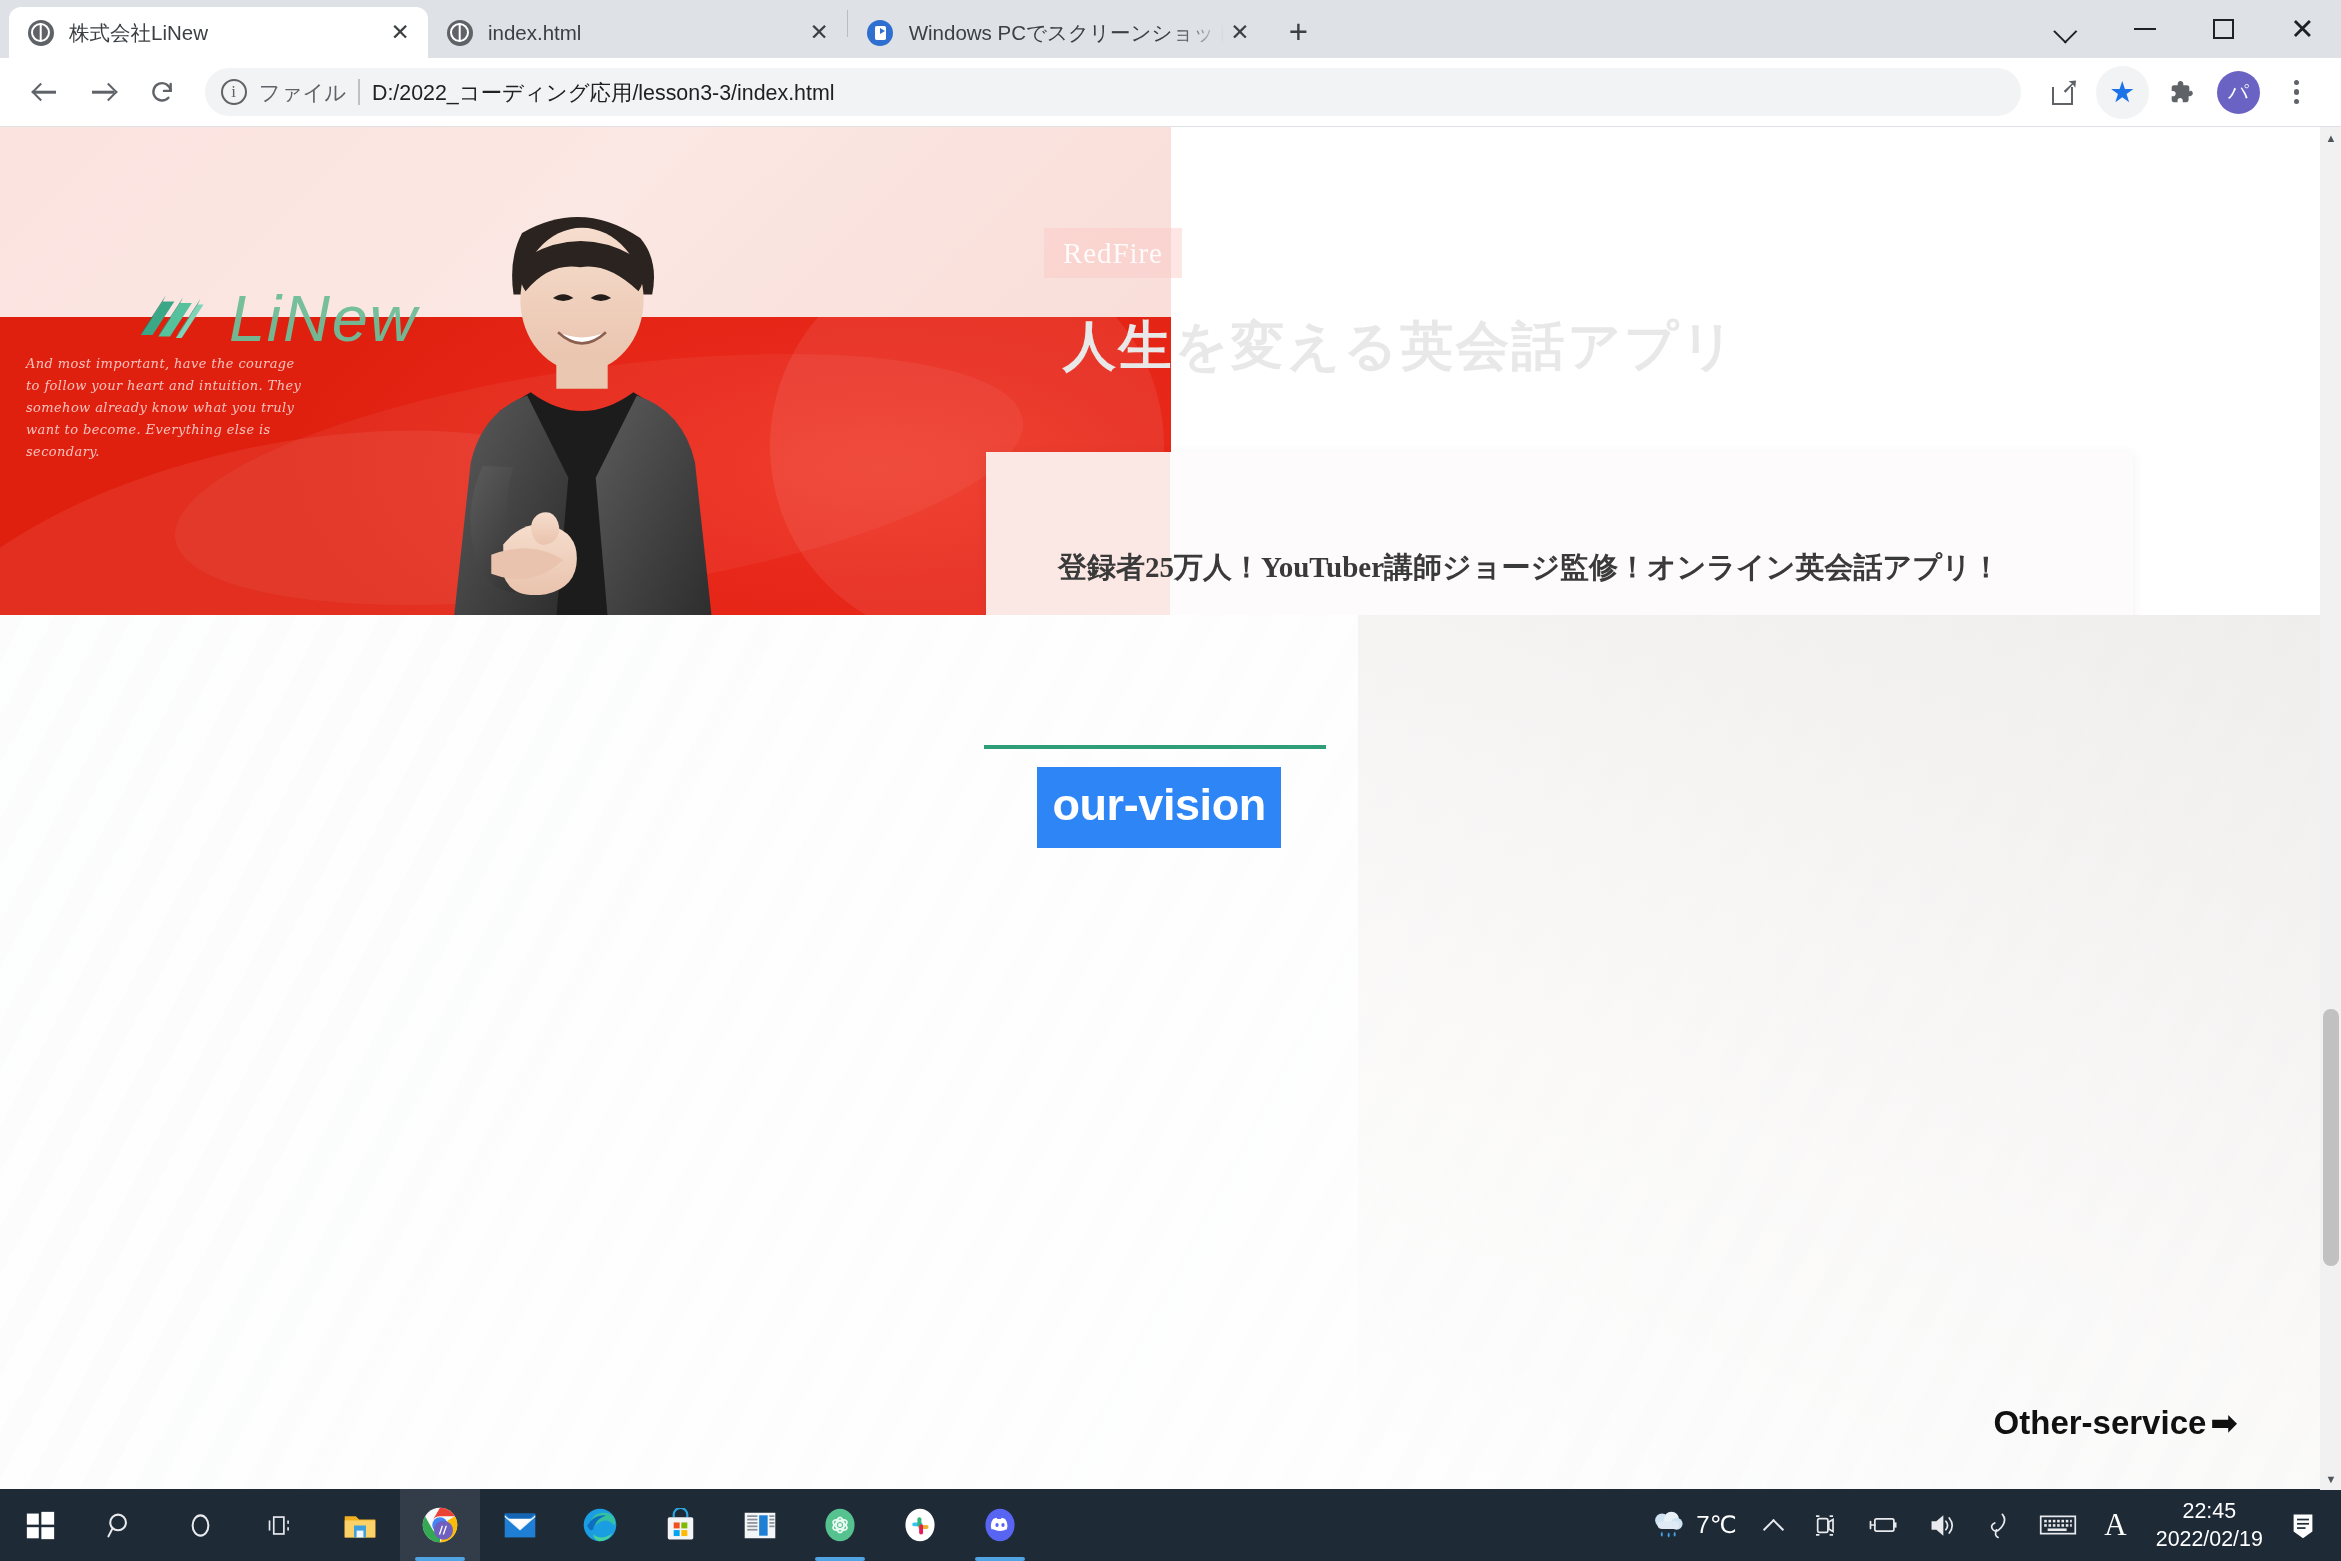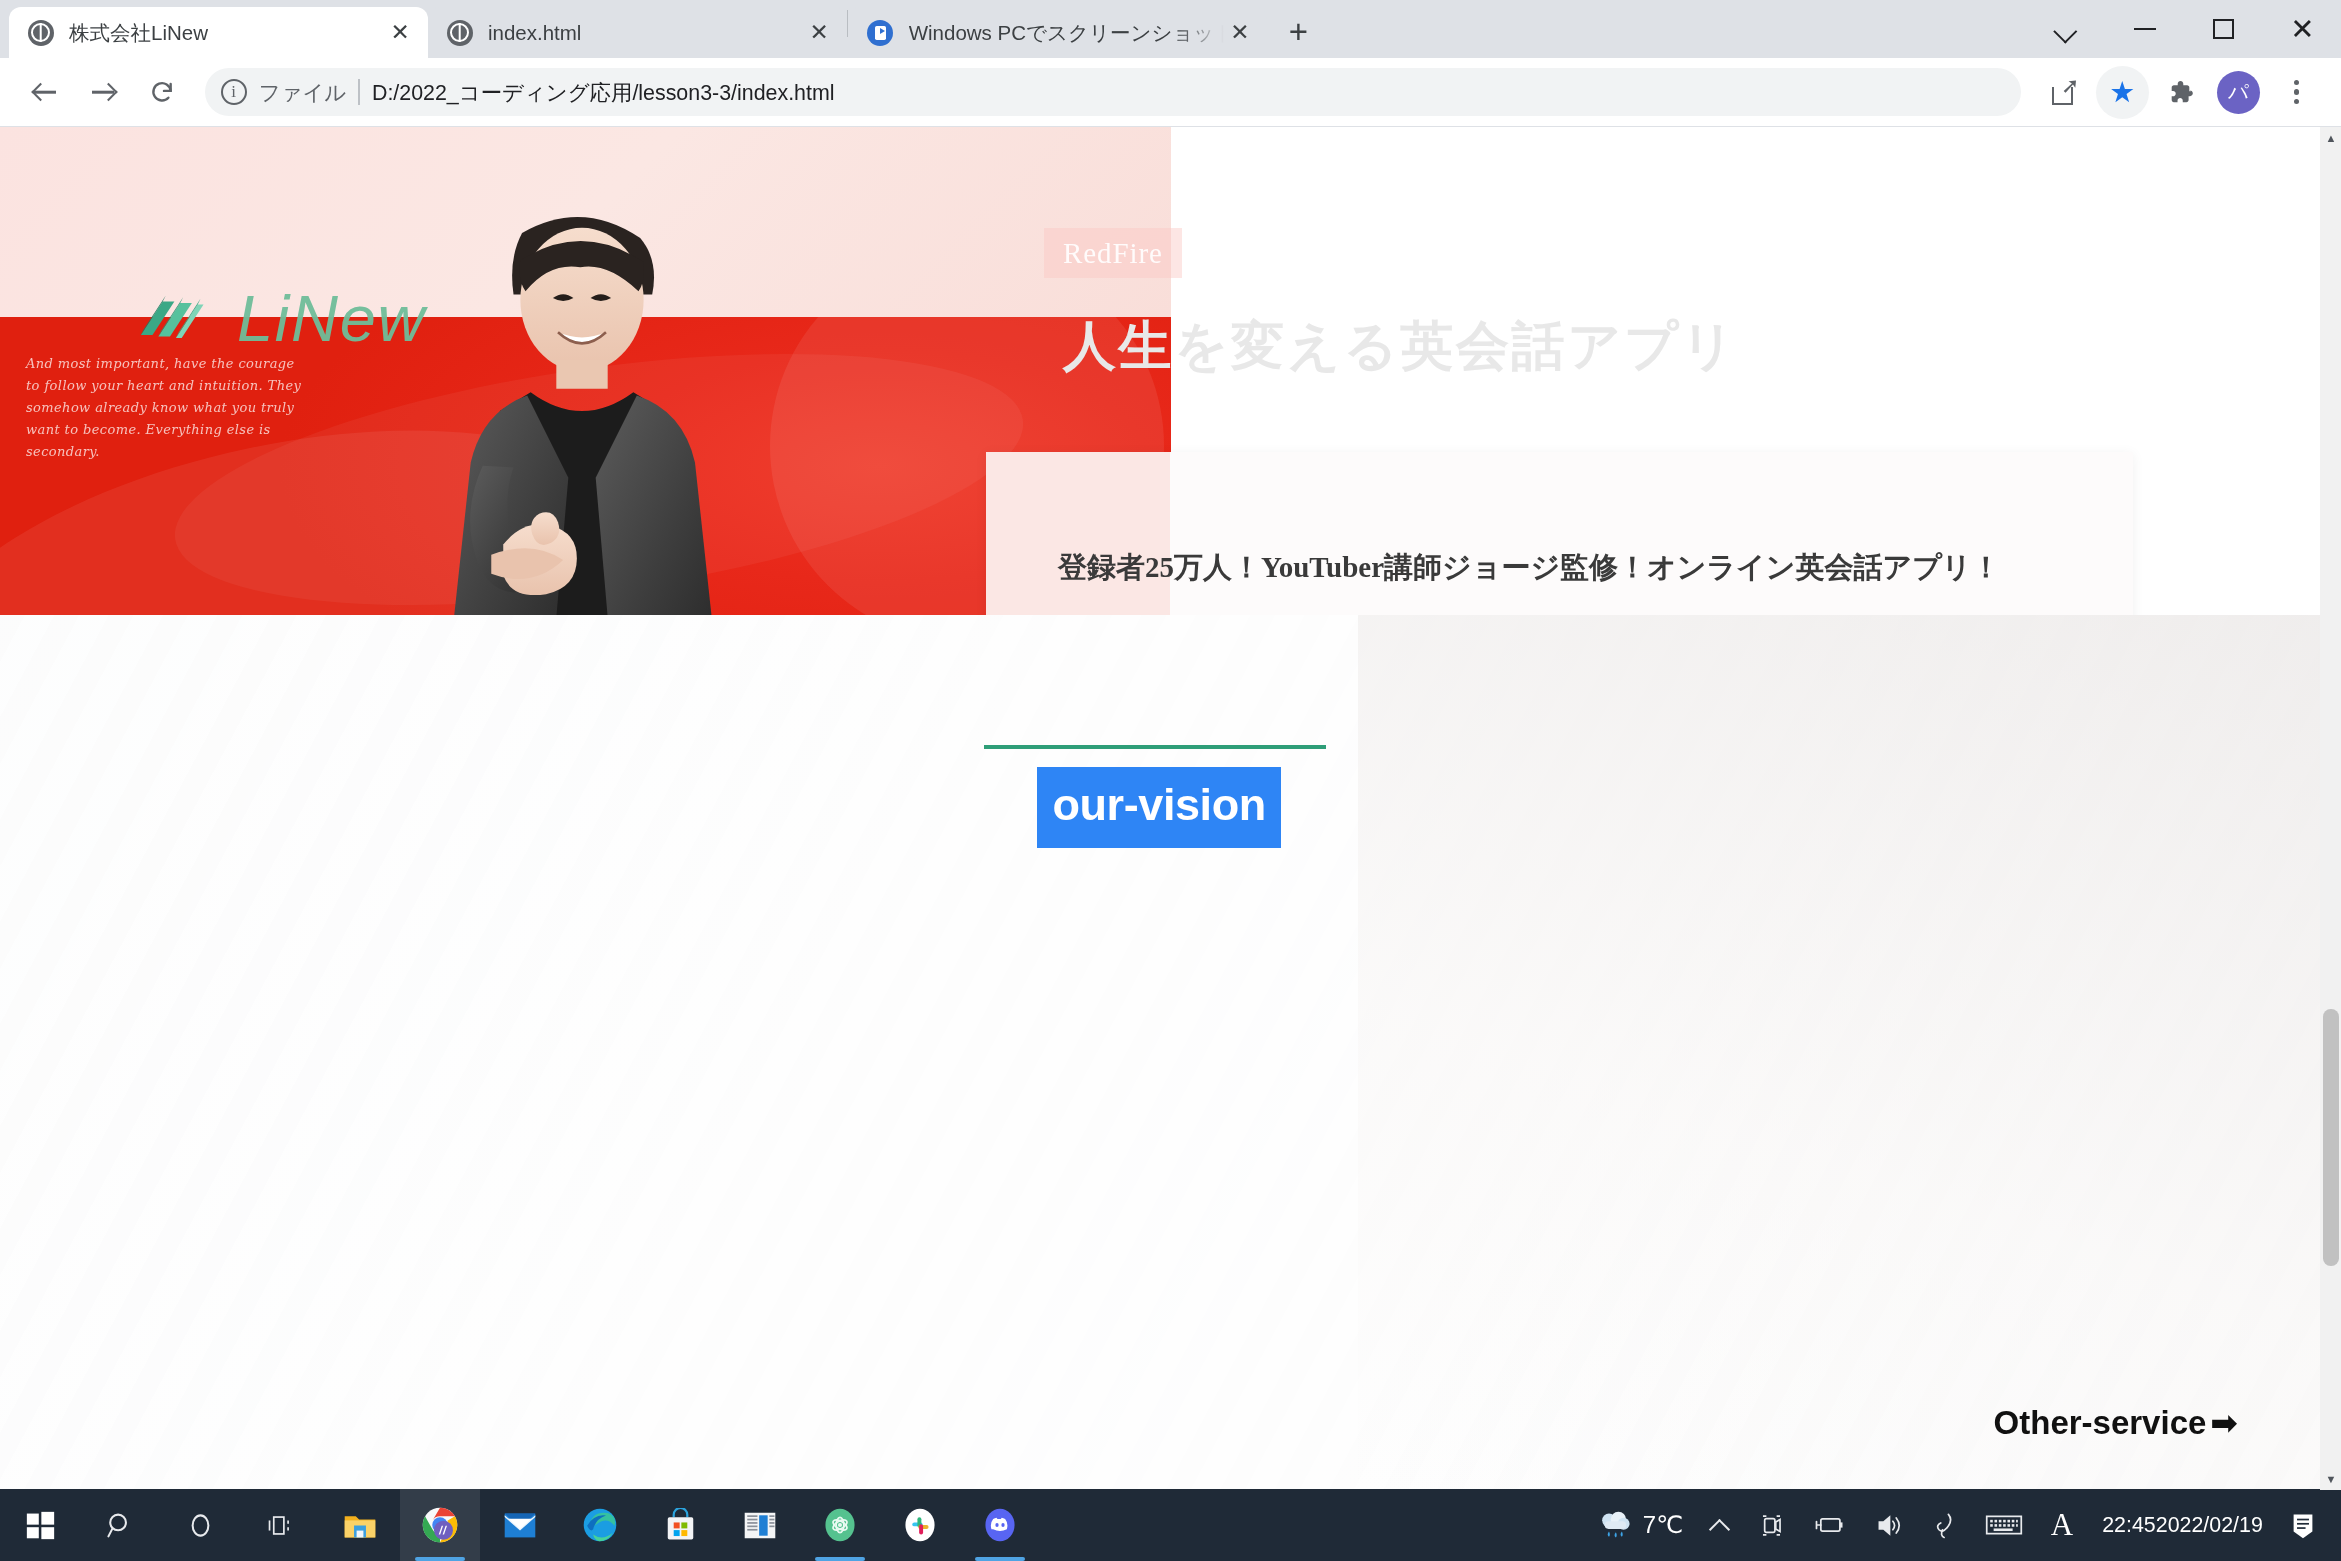--- a/index.html
+++ b/index.html
@@ -172,21 +172,21 @@
   .sw2 { left: 171px; top: 51px; width: 856px; height: 223px; background: rgba(255,255,255,0.05); transform: rotate(-8deg); }
   .sw3 { left: 770px; top: -68px; width: 394px; height: 394px; background: rgba(255,255,255,0.08); }
   .hero-cursive {
     position: absolute; left: 26px; top: 36px; width: 282px;
     font-family: "DejaVu Serif", serif; font-style: italic;
     font-size: 13px; line-height: 1.7; color: rgba(255,255,255,0.72);
     letter-spacing: 0.4px;
   }
   .logo-wrap {
     position: absolute; left: 133px; top: 154px;
-    display: flex; align-items: center; gap: 30px;
+    display: flex; align-items: center; gap: 22px;
   }
   .logo-mark { width: 74px; height: 70px; }
   .logo-text {
     font-size: 65px; color: #6fbd9a; font-family: "Liberation Sans", sans-serif;
     font-style: italic; font-weight: 300; letter-spacing: 1.7px;
     opacity: 0.95;
   }
   .person {
     position: absolute; left: 402px; top: 82px; width: 360px; height: 428px;
   }
@@ -304,21 +304,21 @@
   .tray-chev {
     width: 19px; height: 19px; position: relative;
   }
   .tray-chev::before {
     content:""; position:absolute; left:1.7px; top:6.8px; width:13px; height:13px;
     border-left:2.1px solid #e8eaed; border-top:2.1px solid #e8eaed;
     transform: rotate(45deg);
   }
   .ime-a { font-size: 31px; color: #fff; font-family: "Liberation Serif", serif; }
   .clock {
-    display: flex; flex-direction: row; align-items: center; justify-content: center;
+    display: flex; flex-direction: column; align-items: center; justify-content: center;
     color: #fff; font-size: 21.4px; line-height: 1.32; padding: 0 15.4px; height: 72px;
   }
   .notif-ic { padding: 0 19px 0 12px; }
 
   svg { display: block; }
 </style>
 </head>
 <body>
 
 <div class="browser">

